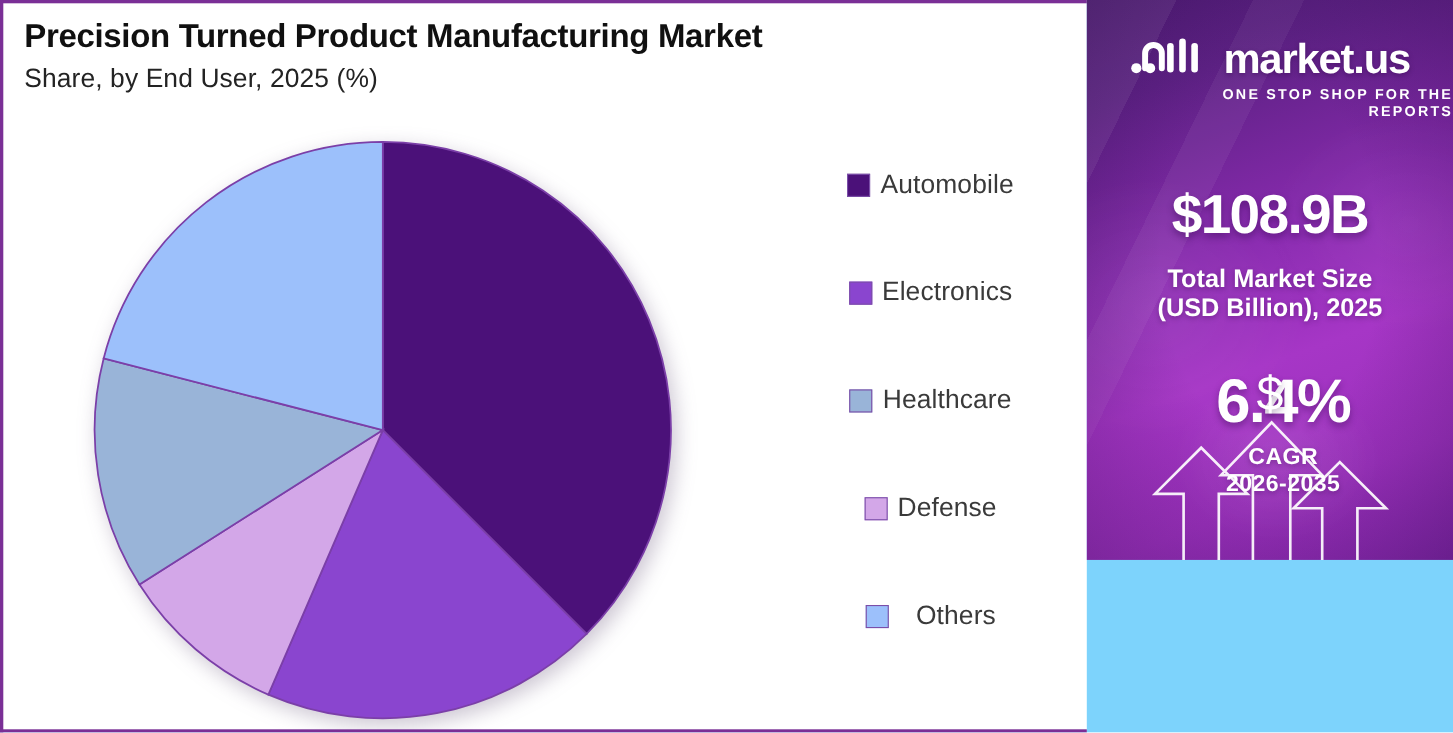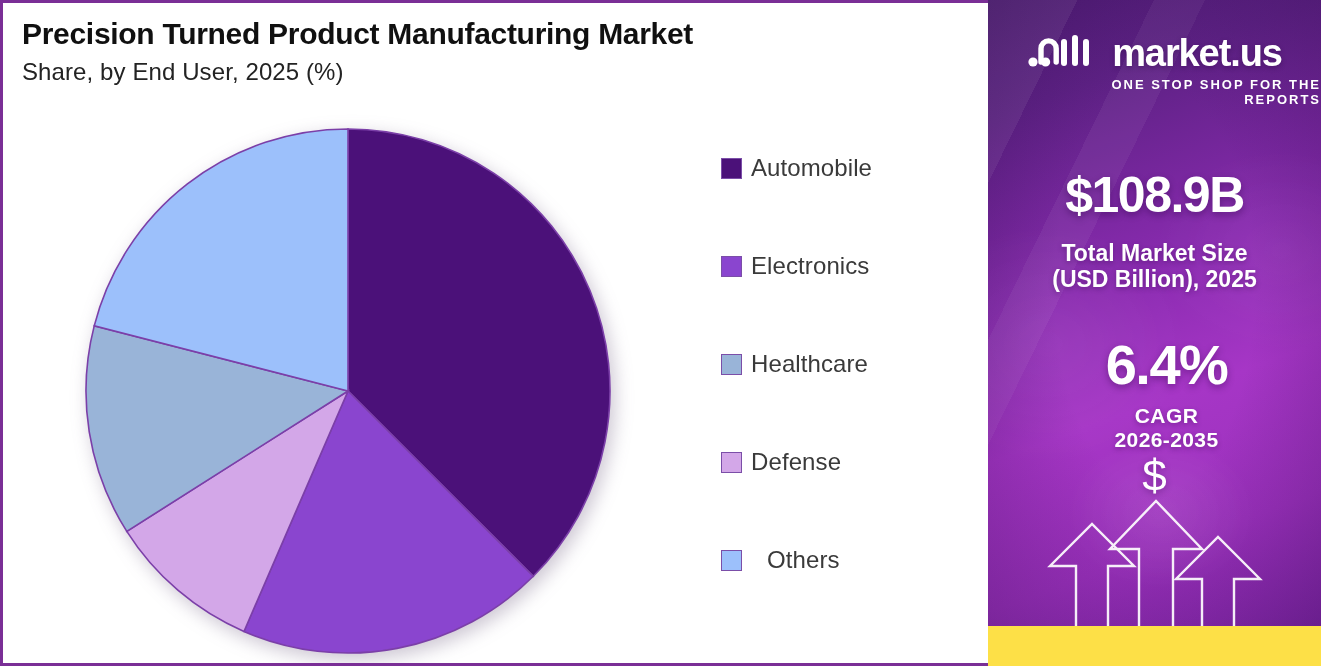--- a/index.html
+++ b/index.html
@@ -7,21 +7,21 @@
   html, body {
     width: 1321px; height: 666px;
     background: #ffffff;
     font-family: "Liberation Sans", sans-serif;
     overflow: hidden;
   }
   #infographic {
     position: relative;
     width: 1321px; height: 666px;
     display: flex;
-    background: #fde047;
+    background: #7dd3fc;
   }
 
   
   .chart-panel {
     position: relative;
     width: 988px; height: 666px;
     background: #ffffff;
     border: 3px solid #7a2f96;
     border-right: none;
     overflow: hidden;
@@ -60,38 +60,38 @@
   }
 
   
   .legend {
     position: absolute;
     left: 718px; top: 148px;
     width: 250px;
   }
   .legend-item {
     display: flex; align-items: center;
-    height: 34px; margin-bottom: 64px;
+    height: 34px; margin-bottom: 64px; justify-content: center;
   }
   .legend-item:last-child { margin-bottom: 0; gap: 16px; }
   .legend-swatch {
     width: 21px; height: 21px;
     border: 1px solid #7b4ea8;
     flex: 0 0 auto;
   }
   .legend-label {
     margin-left: 9px;
     font-size: 24px; color: #3a3a3a;
     letter-spacing: 0.1px; white-space: nowrap;
   }
 
   
   .stat-panel {
     position: relative;
-    width: 333px; height: 626px;
+    width: 333px; height: 509px;
     overflow: hidden;
     background:
       linear-gradient(160deg, #4d1b72 0%, #5d2184 16%, #8a2bb0 44%, #a636c6 62%, #9c31bd 82%, #8226a8 100%);
   }
   
   .stat-texture {
     position: absolute; inset: 0;
     background:
       radial-gradient(ellipse 150px 120px at 52% 82%, rgba(255,255,255,0.13), transparent 62%),
       radial-gradient(ellipse 210px 180px at 18% 55%, rgba(255,255,255,0.09), transparent 65%),

